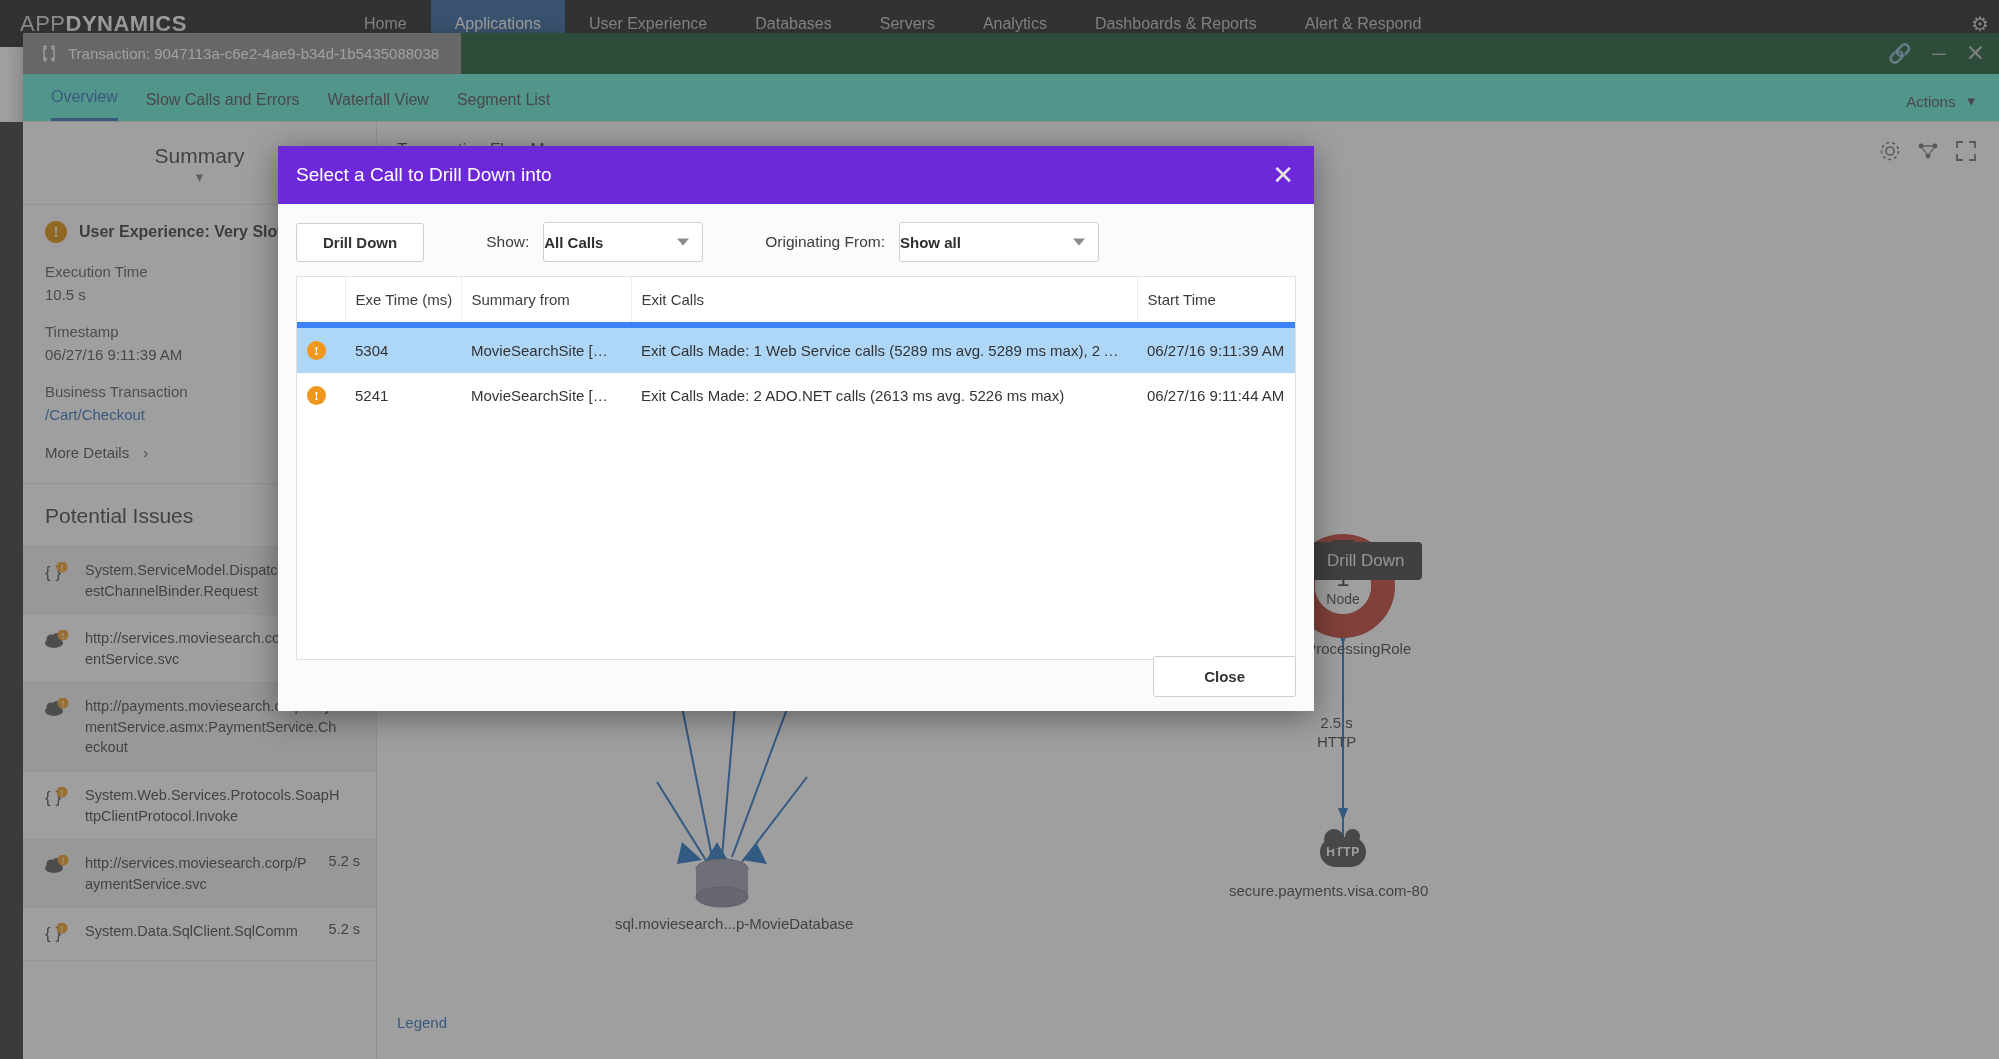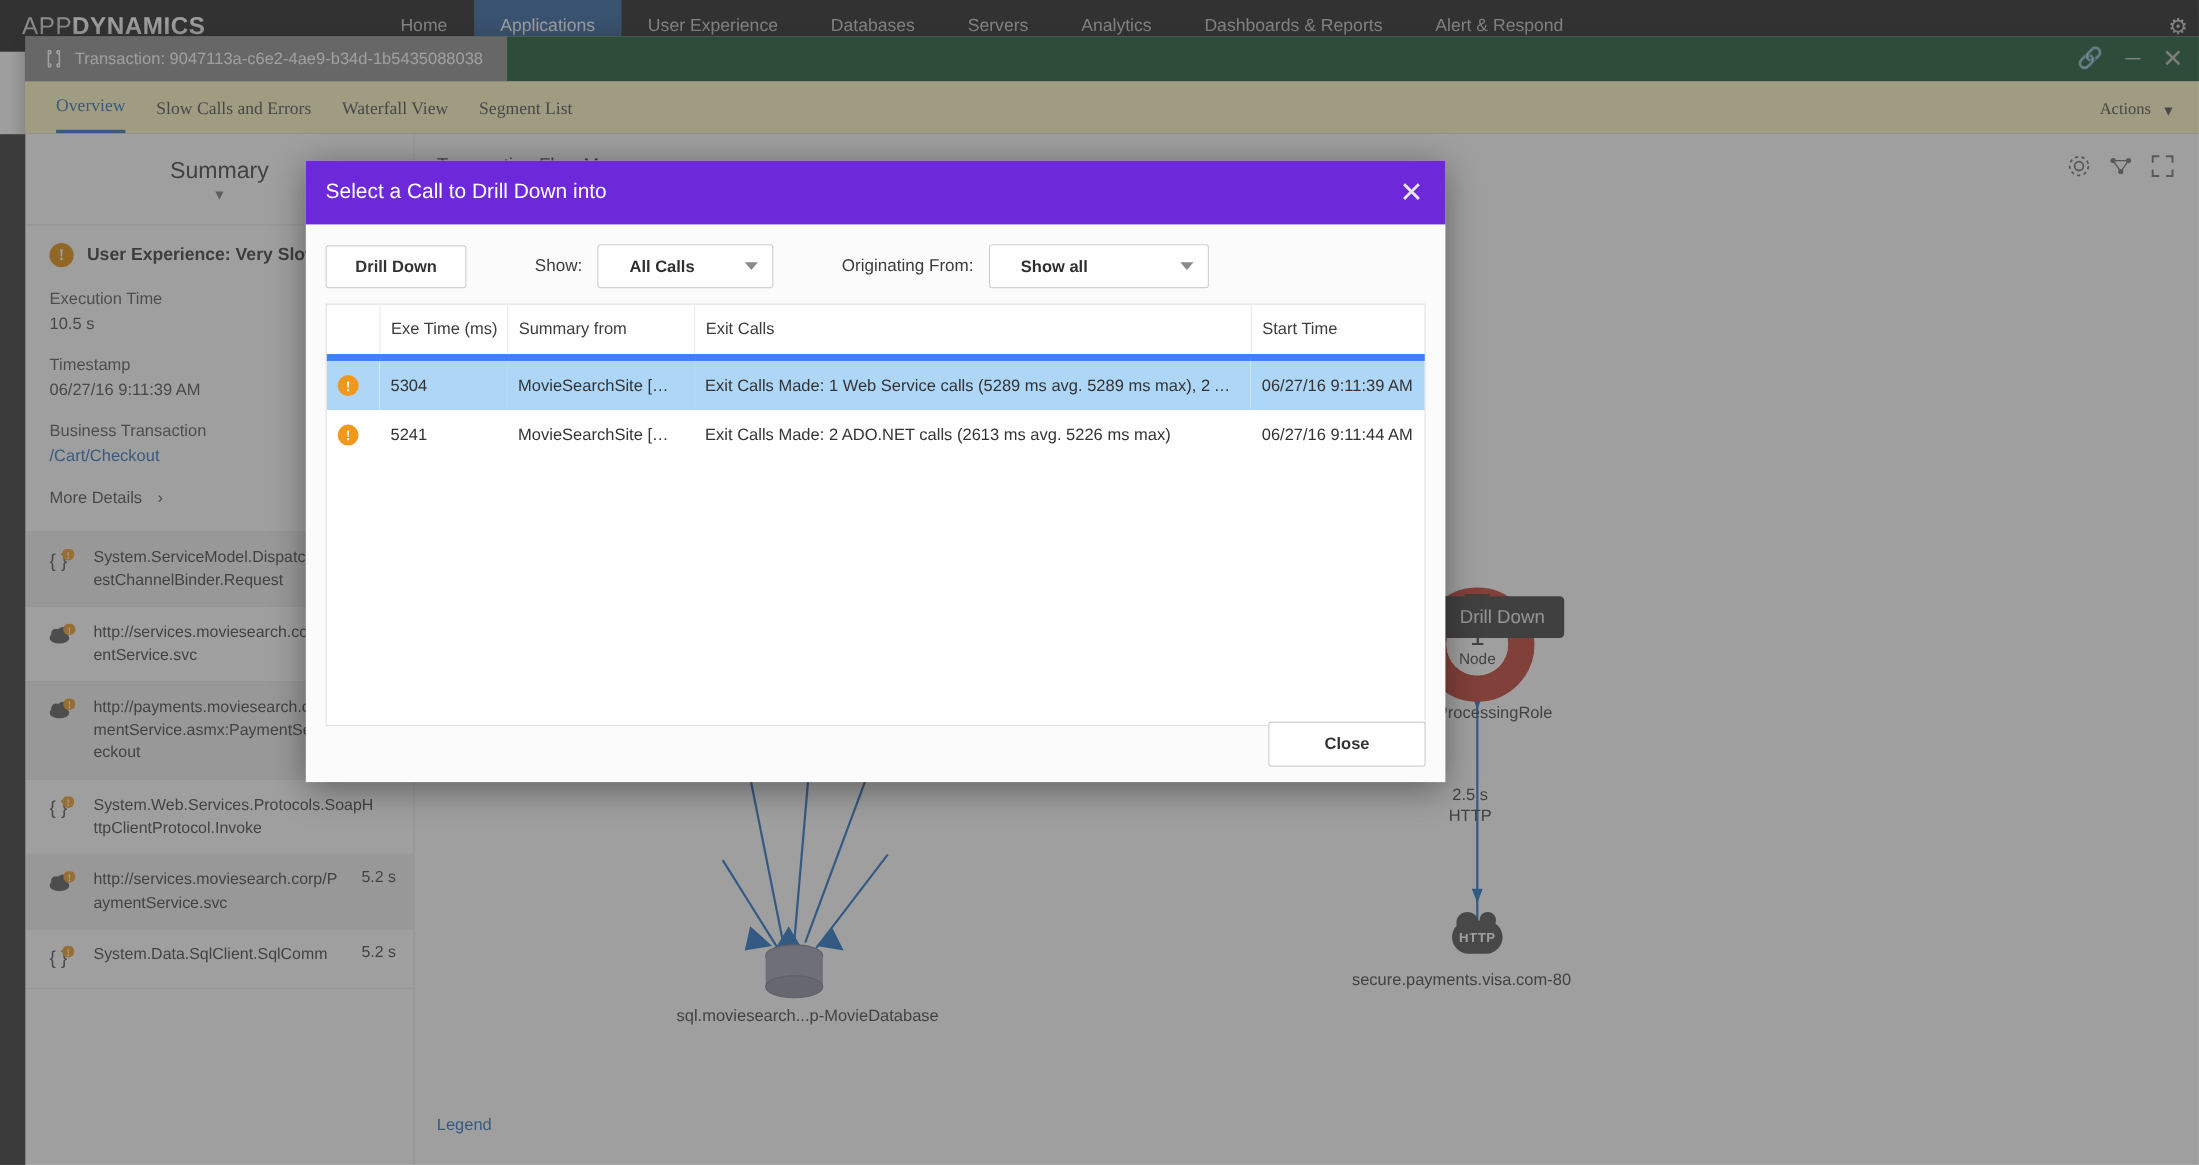--- a/index.html
+++ b/index.html
@@ -52,22 +52,22 @@
   .titlebar-actions {
     position: absolute; right: 14px; top: 0; height: 41px;
     display: flex; align-items: center; gap: 20px;
   }
   .tb-icon { color: #b8b8b8; font-size: 19px; cursor: pointer; line-height: 1; }
   .tb-icon.close { font-size: 23px; font-weight: 300; }
   .tb-icon.min { font-size: 19px; }
 
   
   .subtabs {
-    position: relative; height: 48px; background: #fef9c3;
-    border-bottom: 1px solid #dedede; display: flex; align-items: flex-end; font-family: Liberation Serif, serif;
+    position: relative; height: 48px; background: #5eead4;
+    border-bottom: 1px solid #dedede; display: flex; align-items: flex-end;
   }
   .subtab {
     font-size: 16px; color: #4a4a4a; padding: 0 0 12px 0; margin: 0 28px 0 0;
     cursor: pointer; white-space: nowrap;
   }
   .subtab:first-child { margin-left: 28px; }
   .subtab.active { color: #2a6ebb; border-bottom: 3px solid #2a6ebb; }
   .actions-menu {
     position: absolute; right: 24px; bottom: 11px; font-size: 15px; color: #4a4a4a;
     display: flex; align-items: center; gap: 12px; cursor: pointer;
@@ -187,21 +187,21 @@
     display: flex; align-items: center; padding: 18px 18px 14px 18px; gap: 0;
   }
   .btn {
     background: #fff; border: 1px solid #cfcfcf; border-radius: 3px;
     font-size: 15px; color: #333; font-weight: 700; padding: 10px 26px;
     cursor: pointer; font-family: "Liberation Sans", sans-serif;
   }
   .tb-label { font-size: 15.5px; color: #3c3c3c; margin-left: 62px; margin-right: 14px; }
   .select {
     position: relative; background: #fff; border: 1px solid #cfcfcf; border-radius: 3px;
-    height: 40px; display: flex; align-items: center; padding: 0 28px;
+    height: 40px; display: flex; align-items: center; padding: 0 0;
     font-size: 15px; color: #2e2e2e; font-weight: 700; cursor: pointer;
   }
   .select.w1 { width: 160px; }
   .select.w2 { width: 200px; }
   .select .caret {
     position: absolute; right: 13px; top: 50%; transform: translateY(-50%);
     width: 0; height: 0; border-left: 6px solid transparent;
     border-right: 6px solid transparent; border-top: 7px solid #8a8a8a;
   }
 
@@ -320,20 +320,23 @@
           <div class="kv">
             <div class="k">Business Transaction</div>
             <div class="v link">/Cart/Checkout</div>
           </div>
           <div class="more-details">
             <span>More Details</span>
             <span>›</span>
           </div>
         </div>
 
+        <div class="issues-head">
+          <span class="sb-section-title">Potential Issues</span>
+        </div>
 
         <div class="issue-row shaded">
           <span class="issue-icon">
             <svg width="26" height="20" viewBox="0 0 26 20">
               <text x="0" y="16" font-family="Liberation Sans" font-size="17" fill="#4a4a4a">{ }</text>
               <circle cx="17" cy="5" r="5.5" fill="#f0981e"></circle>
               <text x="17" y="9" font-family="Liberation Serif" font-size="9" fill="#fff" text-anchor="middle" font-weight="bold">!</text>
             </svg>
           </span>
           <span class="issue-label">System.ServiceModel.Dispatcher.RequestChannelBinder.Request</span>

